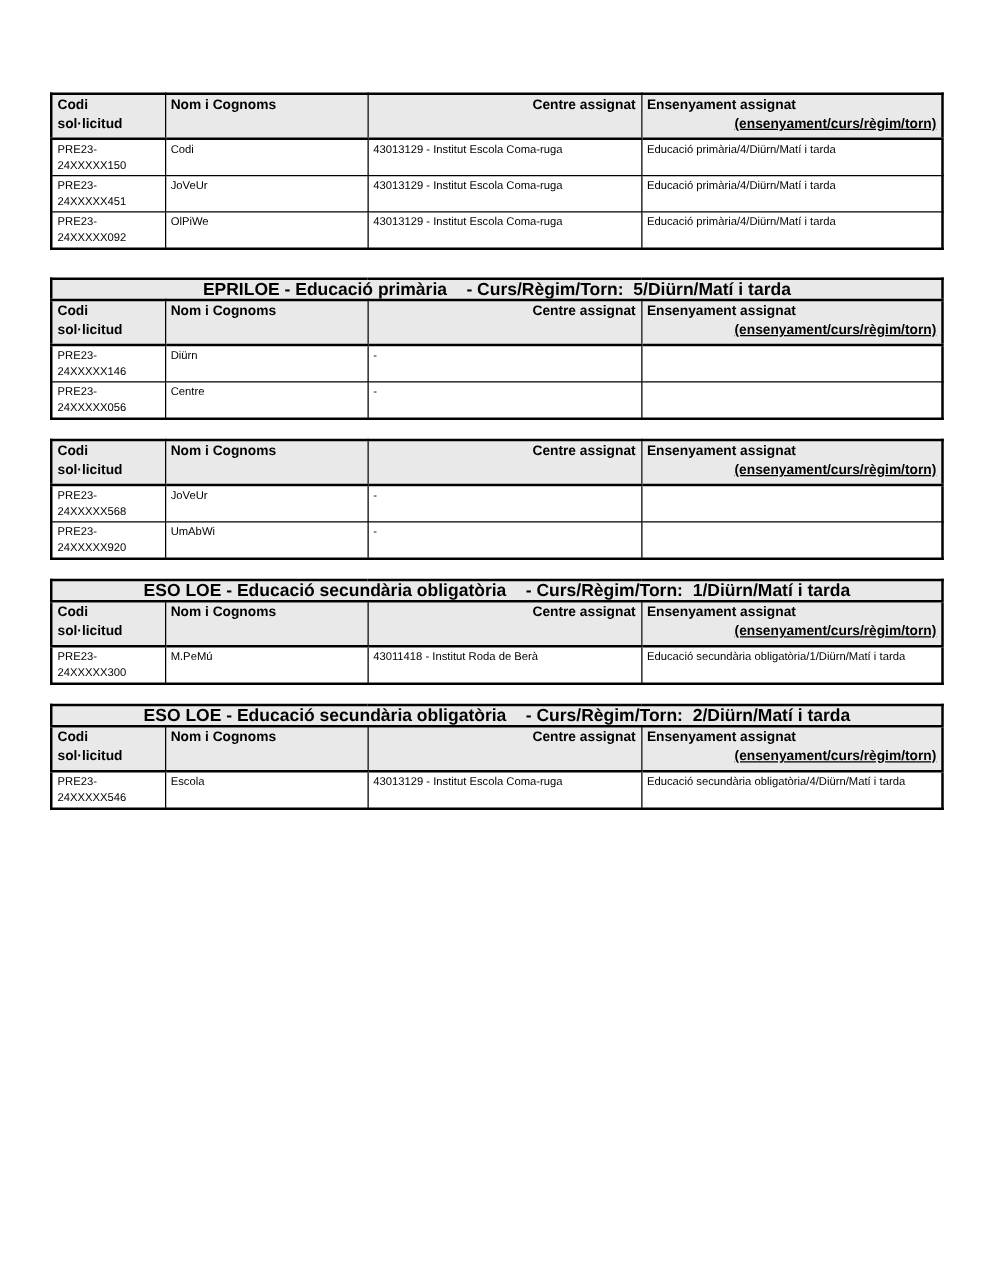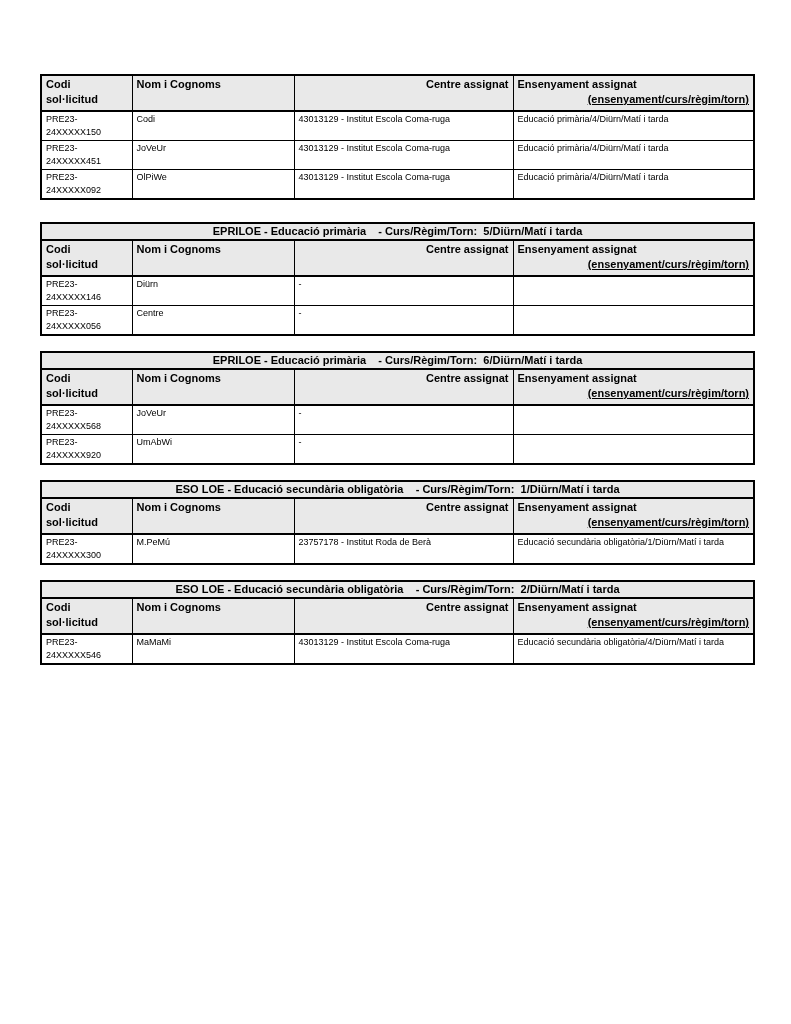--- a/index.html
+++ b/index.html
@@ -28,21 +28,21 @@
   table.assign-table.first { margin-bottom: 22px; }
   col.c1 { width: 91px; }
   col.c2 { width: 162px; }
   col.c3 { width: 219px; }
   col.c4 { width: 241px; }
   td, th { border: 1px solid #000000; overflow: hidden; }
   tr.title-row td {
     background: #e9e9e9;
     border-bottom: 2px solid #000000;
     font-weight: bold;
-    font-size: 11px;
+    font-size: 14px;
     line-height: 13px;
     text-align: center;
     padding: 1px 2px;
     white-space: pre-wrap;
   }
   tr.header-row th {
     background: #e9e9e9;
     border-bottom: 2px solid #000000;
     font-weight: bold;
     font-size: 11px;
@@ -147,23 +147,20 @@
         </tbody>
       </table>
       <table class="assign-table">
         <colgroup>
           <col class="c1">
           <col class="c2">
           <col class="c3">
           <col class="c4">
         </colgroup>
         <tbody>
-          <tr class="title-row">
-            <td colspan="4">EPRILOE - Educació primària    - Curs/Règim/Torn:  6/Diürn/Matí i tarda</td>
-          </tr>
           <tr class="header-row">
             <th>
               <div>Codi</div>
               <div>sol·licitud</div>
             </th>
             <th>Nom i Cognoms</th>
             <th class="center">Centre assignat</th>
             <th>
               <div>Ensenyament assignat</div>
               <div class="line2-right">(ensenyament/curs/règim/torn)</div>
@@ -202,21 +199,21 @@
             <th>Nom i Cognoms</th>
             <th class="center">Centre assignat</th>
             <th>
               <div>Ensenyament assignat</div>
               <div class="line2-right">(ensenyament/curs/règim/torn)</div>
             </th>
           </tr>
           <tr class="data-row">
             <td><div>PRE23-</div><div>24XXXXX300</div></td>
             <td>M.PeMú</td>
-            <td>23757178 - Institut Roda de Berà</td>
+            <td>43011418 - Institut Roda de Berà</td>
             <td>Educació secundària obligatòria/1/Diürn/Matí i tarda</td>
           </tr>
         </tbody>
       </table>
       <table class="assign-table">
         <colgroup>
           <col class="c1">
           <col class="c2">
           <col class="c3">
           <col class="c4">
@@ -232,20 +229,20 @@
             </th>
             <th>Nom i Cognoms</th>
             <th class="center">Centre assignat</th>
             <th>
               <div>Ensenyament assignat</div>
               <div class="line2-right">(ensenyament/curs/règim/torn)</div>
             </th>
           </tr>
           <tr class="data-row">
             <td><div>PRE23-</div><div>24XXXXX546</div></td>
-            <td>MaMaMi</td>
+            <td>Escola</td>
             <td>43013129 - Institut Escola Coma-ruga</td>
             <td>Educació secundària obligatòria/4/Diürn/Matí i tarda</td>
           </tr>
         </tbody>
       </table>
     </div>
 </div>
 
 </body></html>

